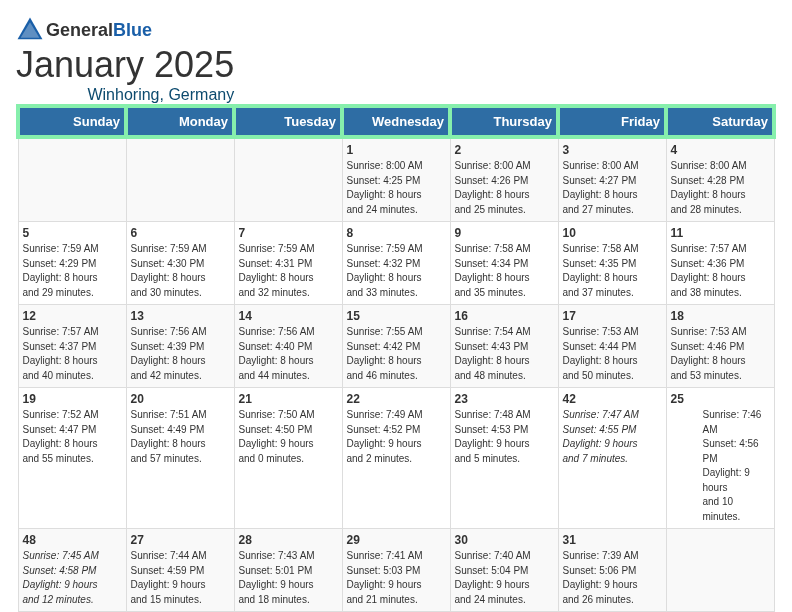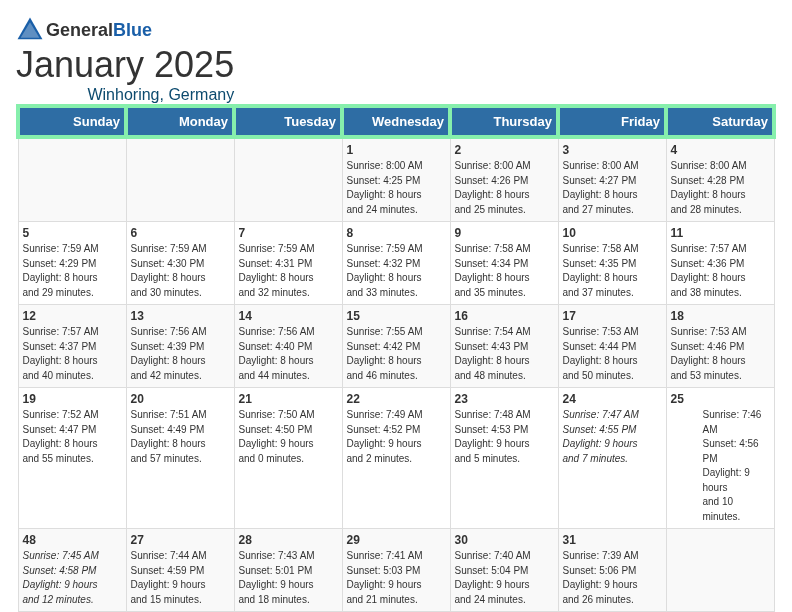--- a/index.html
+++ b/index.html
@@ -290,21 +290,21 @@
 and 2 minutes.</div>
         </td>
         <td>
           <div class="day-number">23</div>
           <div class="day-info" style="white-space: pre-line;">Sunrise: 7:48 AM
 Sunset: 4:53 PM
 Daylight: 9 hours
 and 5 minutes.</div>
         </td>
         <td>
-          <div class="day-number">24</div>
+          <div class="day-number">42</div>
           <div class="day-info" style="white-space: pre-line; font-style: italic;">Sunrise: 7:47 AM
 Sunset: 4:55 PM
 Daylight: 9 hours
 and 7 minutes.</div>
         </td>
         <td>
           <div class="day-number">25</div>
           <div class="day-info" style="white-space: pre-line; margin-left: 32px;">Sunrise: 7:46 AM
 Sunset: 4:56 PM
 Daylight: 9 hours

